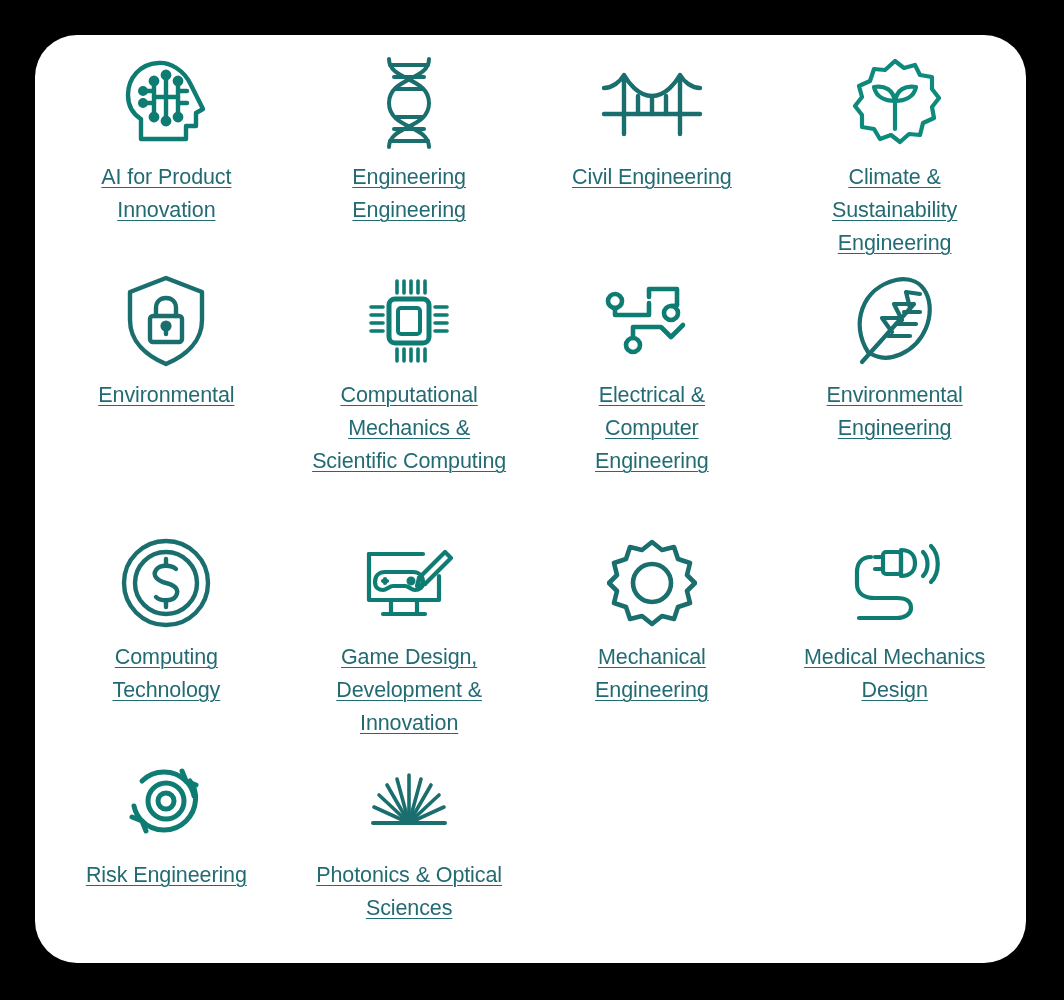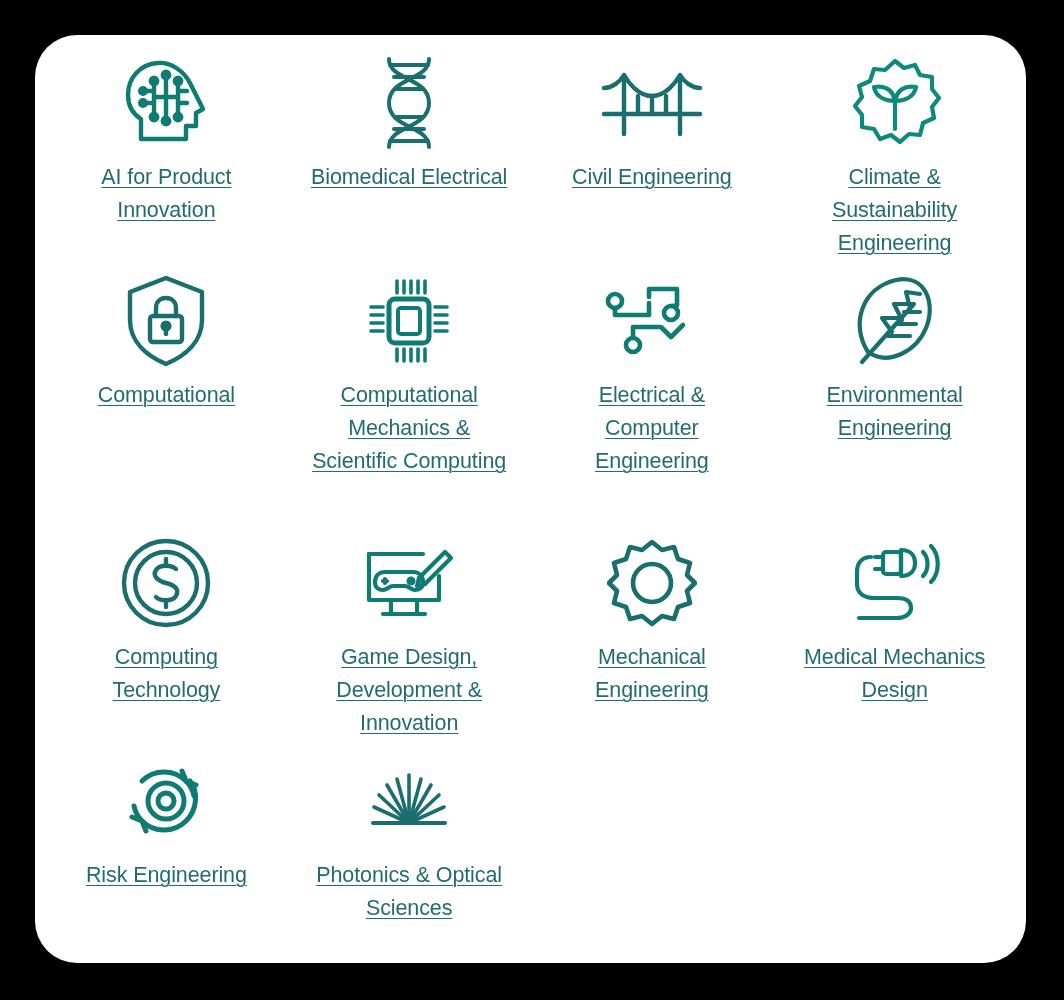--- a/index.html
+++ b/index.html
@@ -110,21 +110,21 @@
             <path d="M16 4 C16 26 56 22 56 48 C56 74 16 70 16 92"></path>
             <path d="M56 4 C56 26 16 22 16 48 C16 74 56 70 56 92"></path>
             <path d="M17 10 L55 10"></path>
             <path d="M21 22 L51 22"></path>
             <path d="M22 34 L50 34"></path>
             <path d="M22 62 L50 62"></path>
             <path d="M21 74 L51 74"></path>
             <path d="M17 86 L55 86"></path>
           </svg>
         </span>
-        <a class="label" href="#">Biomedical Electrical</a>
+        <a class="label" href="#">Engineering Engineering</a>
       </div>
 
       <div class="cell">
         <span class="icon-wrap">
           <svg width="104" height="74" viewBox="0 0 104 74" fill="none" stroke="#1a6e6e" stroke-width="4.4" stroke-linecap="round" stroke-linejoin="round">
             <path d="M4 48 L100 48"></path>
             <path d="M24 10 L24 68"></path>
             <path d="M80 10 L80 68"></path>
             <path d="M4 22 C12 22 20 16 24 9 C28 16 38 30 52 30 C66 30 76 16 80 9 C84 16 92 22 100 22"></path>
             <path d="M38 30 L38 48"></path>
@@ -150,21 +150,21 @@
       <div class="cell">
         <span class="icon-wrap">
           <svg width="82" height="94" viewBox="0 0 82 94" fill="none" stroke="#1a6e6e" stroke-width="4.4" stroke-linecap="round" stroke-linejoin="round">
             <path d="M41 4 L77 18 L77 46 C77 68 60 82 41 90 C22 82 5 68 5 46 L5 18 Z"></path>
             <rect x="25" y="42" width="32" height="26" rx="3"></rect>
             <path d="M31 42 L31 34 C31 28 35 24 41 24 C47 24 51 28 51 34 L51 42"></path>
             <circle cx="41" cy="52" r="3.4" fill="#1a6e6e"></circle>
             <path d="M41 54 L41 60"></path>
           </svg>
         </span>
-        <a class="label" href="#">Computational</a>
+        <a class="label" href="#">Environmental</a>
       </div>
 
       <div class="cell">
         <span class="icon-wrap">
           <svg width="84" height="92" viewBox="0 0 84 92" fill="none" stroke="#0e7c72" stroke-width="3.6" stroke-linecap="round">
             <rect x="22" y="24" width="40" height="44" rx="6" stroke-width="5"></rect>
             <rect x="31" y="33" width="22" height="26" rx="3" stroke-width="4"></rect>
             <path d="M30 6 L30 18"></path>
               <path d="M37 6 L37 18"></path>
               <path d="M44 6 L44 18"></path>

